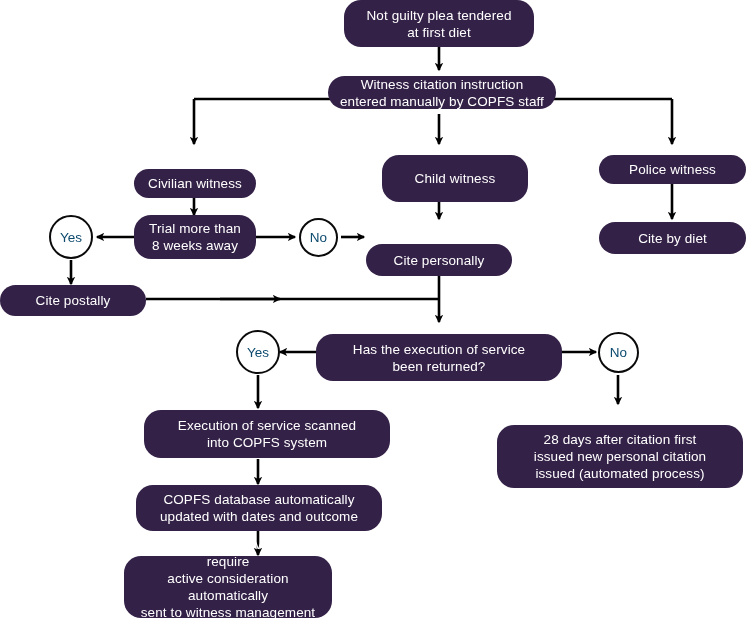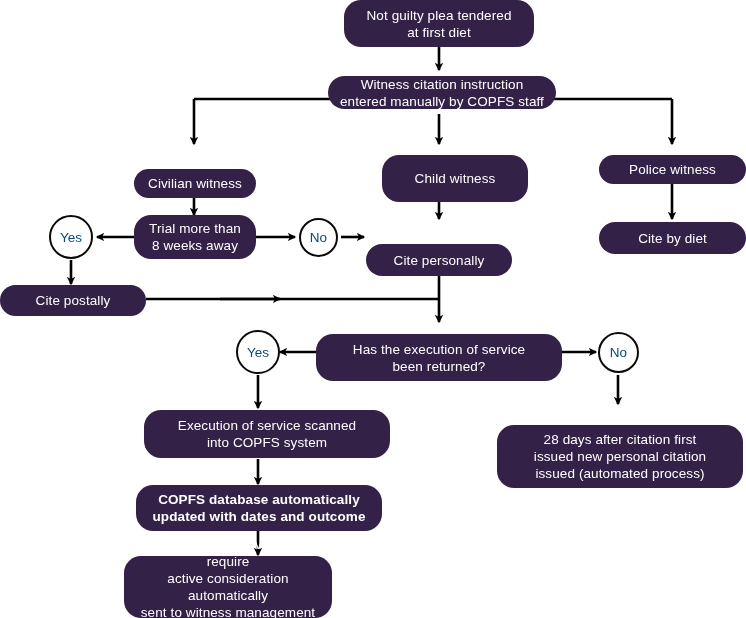--- a/index.html
+++ b/index.html
@@ -145,20 +145,20 @@
 
   <div class="node-circle" style="left:598px; top:332px; width:41px; height:41px;">No</div>
 
   <div class="node-box" style="left:136px; top:410px; width:246px; height:48px;margin-left:8px;">Execution of service scanned
 into COPFS system</div>
 
   <div class="node-box" style="left:497px; top:405px; width:246px; height:63px;margin-top:20px;">28 days after citation first
 issued new personal citation
 issued (automated process)</div>
 
-  <div class="node-box" style="left:136px; top:485px; width:246px; height:46px;font-weight:bold;">COPFS database automatically
+  <div class="node-box" style="left:136px; top:485px; width:246px; height:46px;">COPFS database automatically
 updated with dates and outcome</div>
 
   <div class="node-box" style="left:124px; top:556px; width:208px; height:62px;">Executions of service that require
 active consideration automatically
 sent to witness management team</div>
 
 </div>
 
 </body></html>

